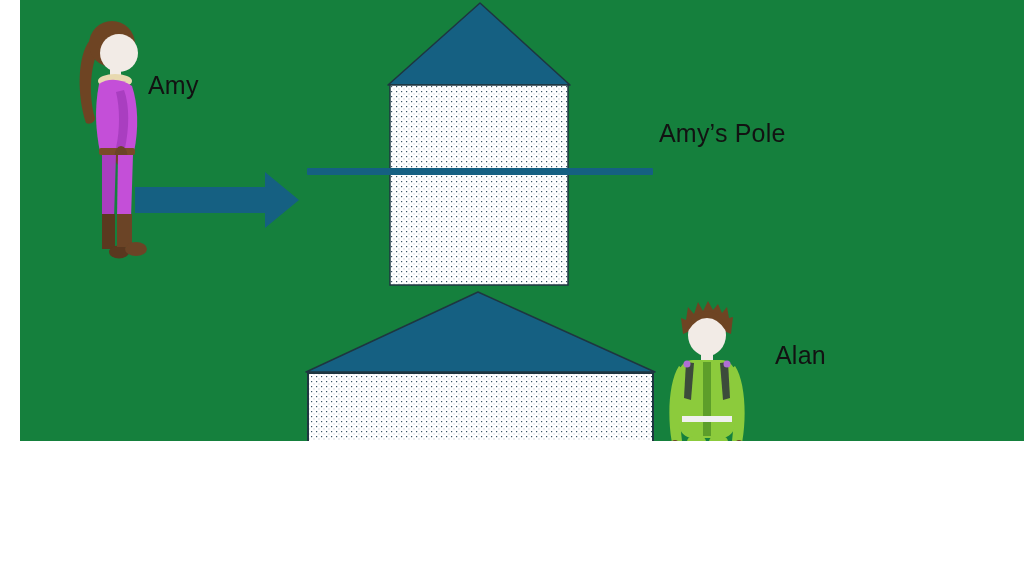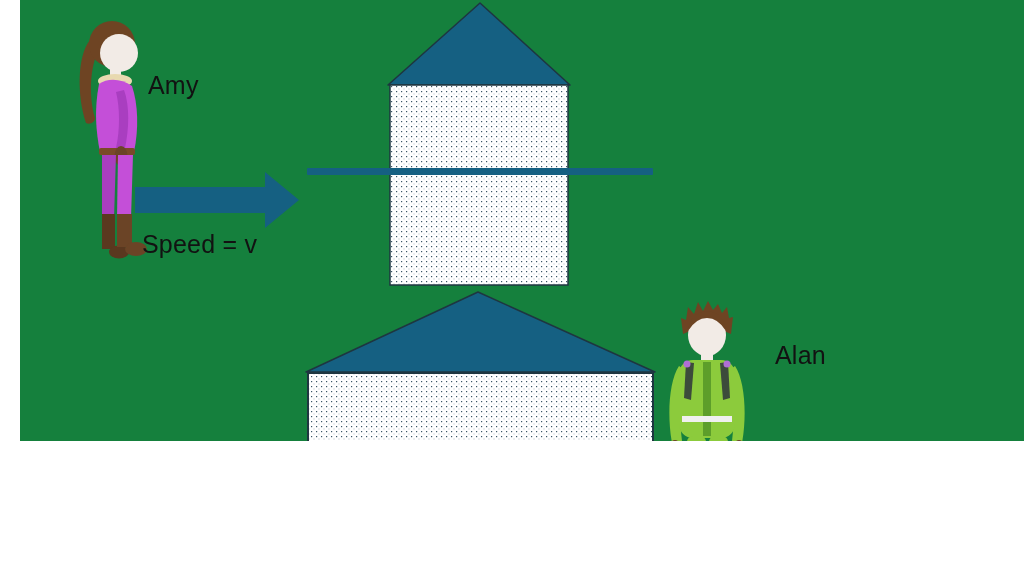--- a/index.html
+++ b/index.html
@@ -91,18 +91,18 @@
       <rect x="689" y="436" width="19" height="84" rx="6" fill="#8ccb3c"></rect>
       <rect x="665" y="514" width="21" height="42" rx="6" fill="#6b4426"></rect>
       <rect x="689" y="514" width="21" height="42" rx="6" fill="#6b4426"></rect>
       <ellipse cx="674" cy="557" rx="13" ry="7" fill="#6b4426"></ellipse>
       <ellipse cx="701" cy="557" rx="13" ry="7" fill="#6b4426"></ellipse>
     </g>
   </svg>
 
   <div class="label" style="left:128px; top:72px;">Amy</div>
 
-  <div class="label" style="left:122px; top:231px;">Speed = v</div>
 
+  <div class="label" style="left:639px; top:120px;">Amy’s Pole</div>
 
   <div class="label" style="left:755px; top:342px;">Alan</div>
 
 </div>
 
 </body></html>

